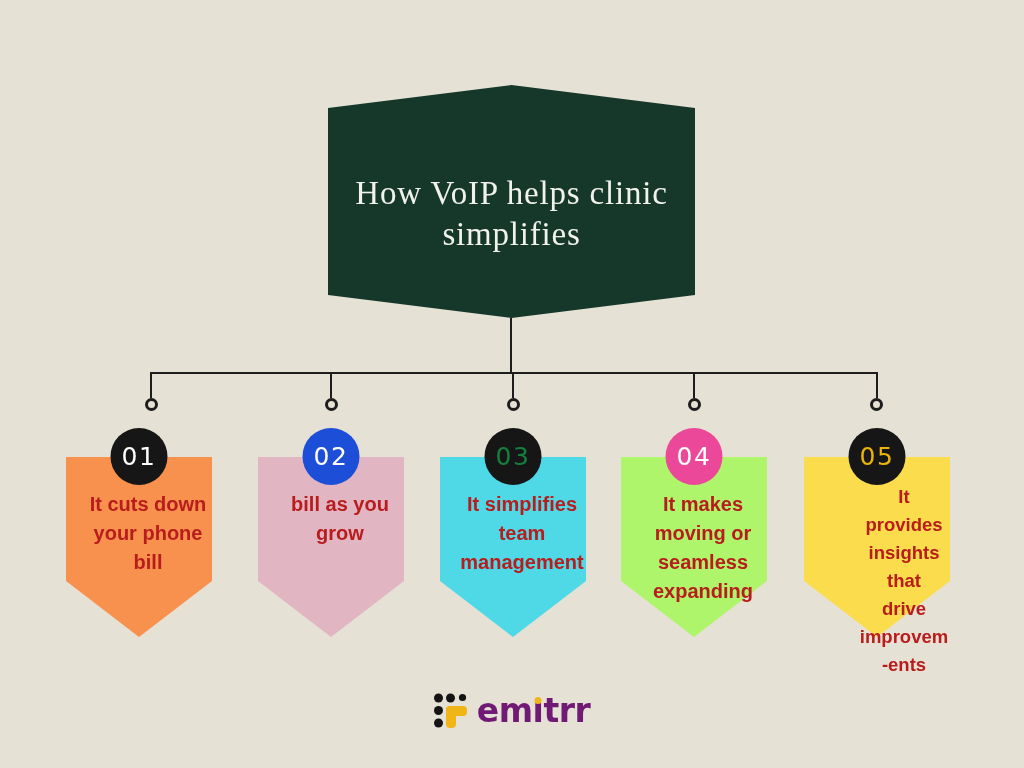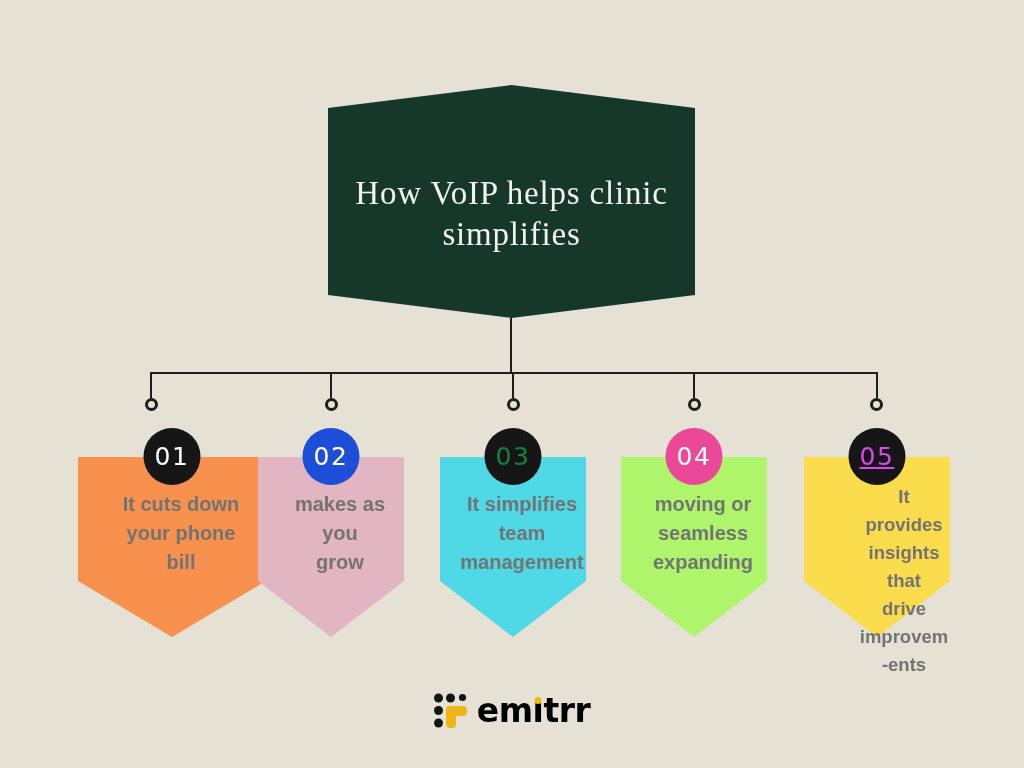--- a/index.html
+++ b/index.html
@@ -53,21 +53,21 @@
   .node-1 { left: 145px; } .node-2 { left: 325px; } .node-3 { left: 507px; }
   .node-4 { left: 688px; } .node-5 { left: 870px; }
 
   
   .banner {
     position: absolute;
     top: 457px;
     width: 146px;
     height: 180px;
   }
-  .banner-1 { left: 78px; padding-left: 42px;  } .banner-2 { left: 258px; } .banner-3 { left: 440px; }
+  .banner-1 { left: 66px;  } .banner-2 { left: 258px; } .banner-3 { left: 440px; }
   .banner-4 { left: 621px; } .banner-5 { left: 804px; }
   .banner-shape {
     position: absolute;
     inset: 0;
     clip-path: polygon(0 0, 100% 0, 100% 124px, 50% 100%, 0 124px);
   }
   .num-badge {
     position: absolute;
     left: 50%; top: -29px;
     transform: translateX(-50%);
@@ -82,21 +82,21 @@
     font-weight: 400;
   }
   .banner-text {
     position: absolute;
     left: 1px; right: 1px;
     top: 33px;
     text-align: center;
     font-weight: 700;
     font-size: 20px;
     line-height: 29px;
-    color: #737373;
+    color: #b91c1c;
     margin-left: 18px;
   }
   .banner-text span { display: block; }
   .banner-5 .banner-text { top: 26px; font-size: 18.5px; line-height: 28px; padding-left: 36px; }
 
   
   .logo {
     position: absolute;
     left: 0; right: 0;
     top: 690px;
@@ -159,21 +159,21 @@
       <span>bill</span>
     </div>
   </div>
 
   <div class="banner banner-2">
     <div class="banner-shape" style="background-color: rgb(225, 181, 194);"></div>
     <div class="num-badge" style="background-color: #1d4ed8;">
       <span style="color: rgb(255, 255, 255);">02</span>
     </div>
     <div class="banner-text">
-      <span>makes as you</span>
+      <span>bill as you</span>
       <span>grow</span>
     </div>
   </div>
 
   <div class="banner banner-3">
     <div class="banner-shape" style="background-color: rgb(79, 217, 230);"></div>
     <div class="num-badge" style="background-color: rgb(22, 22, 22);">
       <span style="color: #15803d;">03</span>
     </div>
     <div class="banner-text">
@@ -182,45 +182,46 @@
       <span>management</span>
     </div>
   </div>
 
   <div class="banner banner-4">
     <div class="banner-shape" style="background-color: rgb(174, 245, 108);"></div>
     <div class="num-badge" style="background-color: #ec4899;">
       <span style="color: rgb(255, 255, 255);">04</span>
     </div>
     <div class="banner-text">
+      <span>It makes</span>
       <span>moving or</span>
       <span>seamless</span>
       <span>expanding</span>
     </div>
   </div>
 
   <div class="banner banner-5">
     <div class="banner-shape" style="background-color: rgb(251, 220, 77);"></div>
     <div class="num-badge" style="background-color: rgb(22, 22, 22);">
-      <span style="color: #d946ef; text-decoration: underline;">05</span>
+      <span style="color: #eab308;">05</span>
     </div>
     <div class="banner-text">
       <span>It provides</span>
       <span>insights that</span>
       <span>drive improvem</span>
       <span>-ents</span>
     </div>
   </div>
 
   <div class="logo">
     <svg class="logo-icon" width="34" height="36" viewBox="0 0 34 36">
       <circle cx="4.5" cy="5" r="4.5" fill="#141414"></circle>
       <circle cx="16.5" cy="5" r="4.5" fill="#141414"></circle>
       <circle cx="28.5" cy="4.5" r="3.6" fill="#141414"></circle>
       <circle cx="4.5" cy="17.5" r="4.5" fill="#141414"></circle>
       <circle cx="4.5" cy="30" r="4.5" fill="#141414"></circle>
       <rect x="12" y="13" width="10" height="22" rx="4" fill="#F0B517"></rect>
       <rect x="12" y="13" width="21" height="10" rx="4" fill="#F0B517"></rect>
     </svg>
-    <span class="logo-word" style="color: #000000;"><span>em</span><span class="logo-i"><span>ı</span><span class="idot" style="background: rgb(240, 181, 23);"></span></span><span>trr</span></span>
+    <span class="logo-word" style="color: #701a75;"><span>em</span><span class="logo-i"><span>ı</span><span class="idot" style="background: rgb(240, 181, 23);"></span></span><span>trr</span></span>
   </div>
 
 </div>
 
 </body></html>

